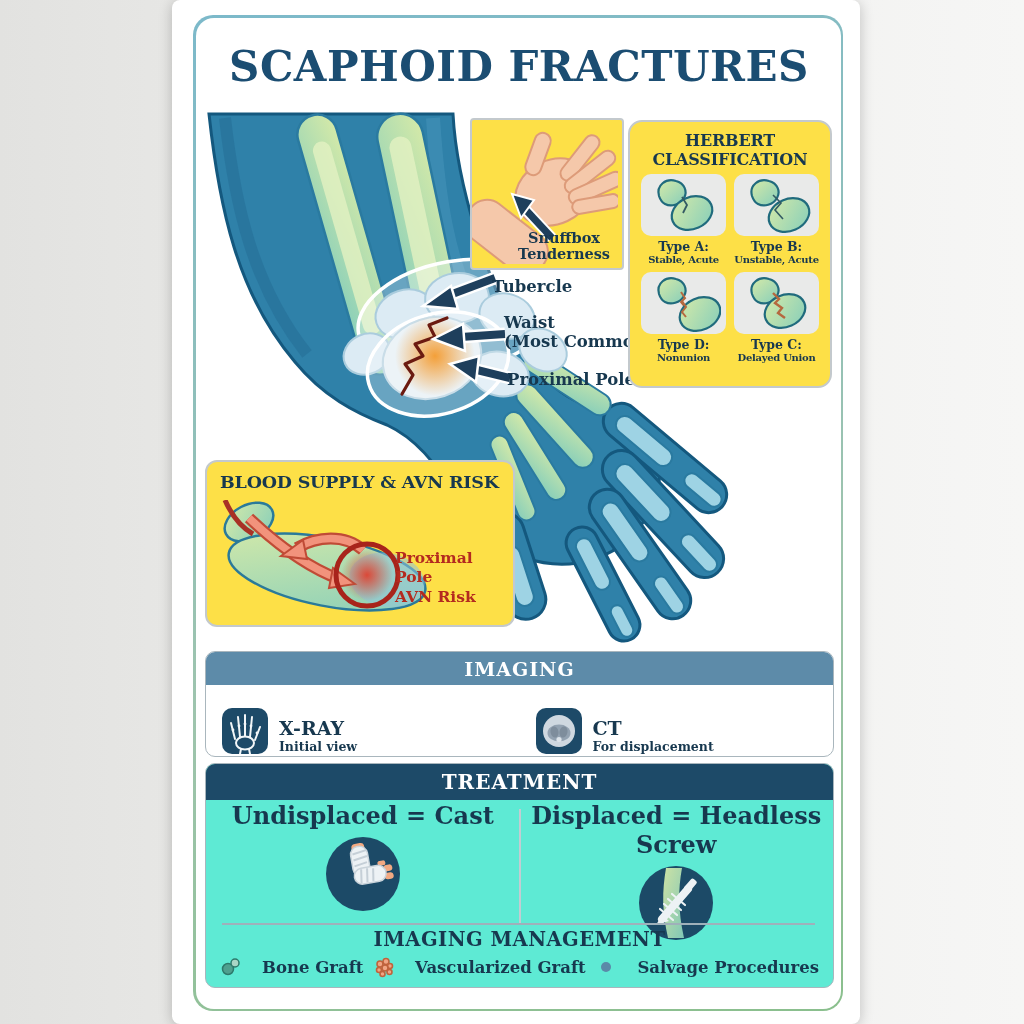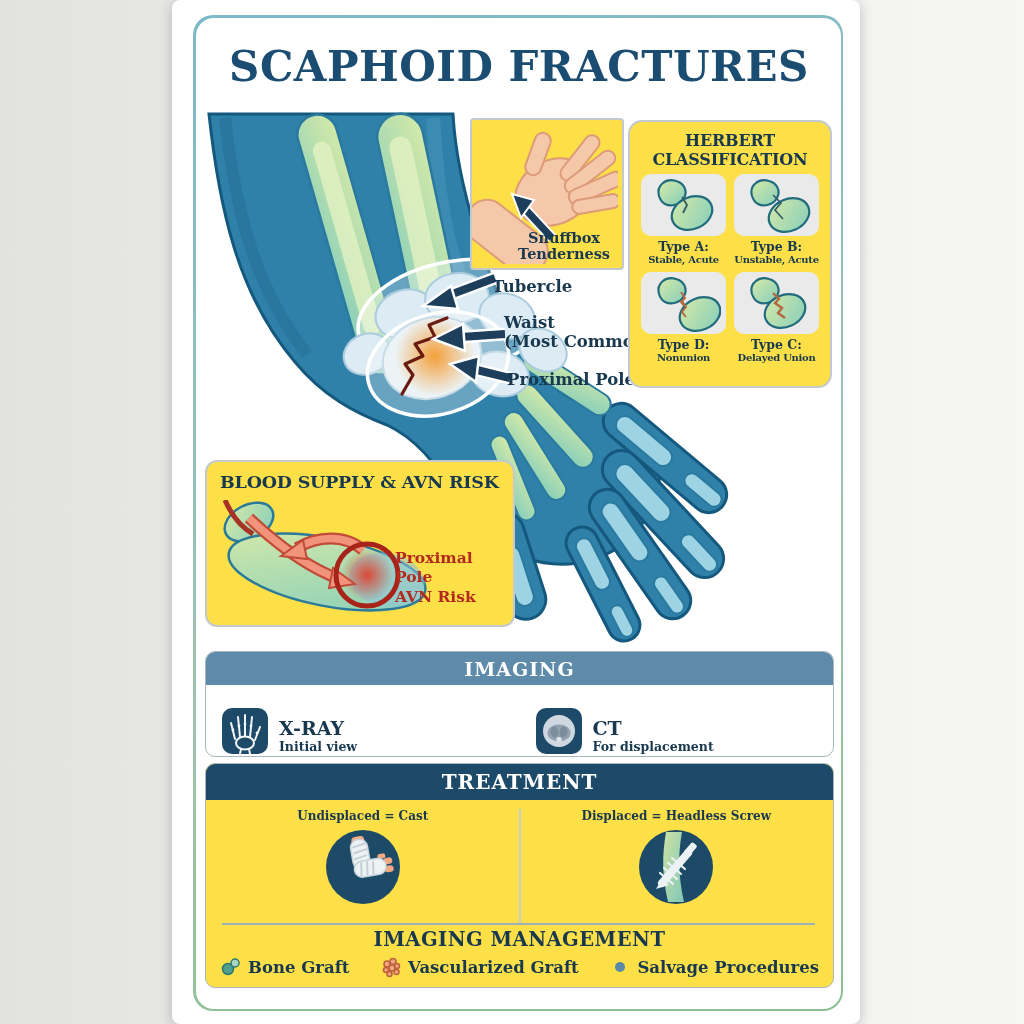--- a/index.html
+++ b/index.html
@@ -57,35 +57,35 @@
   .imaging-header{height:33px;background:var(--steel);display:flex;align-items:center;
     justify-content:center;color:#fff;font-size:19px;font-weight:bold;letter-spacing:1px;}
   .imaging-row{display:flex;height:69px;}
   .imaging-item{flex:1;display:flex;align-items:flex-end;padding-left:16px;}
   .icon-sq{width:46px;height:46px;border-radius:10px;background:var(--navy);
     flex:0 0 46px;margin-right:11px;}
   .im-name{font-size:19px;font-weight:bold;color:var(--navy_text);line-height:1.05;}
   .im-desc{font-size:12.5px;font-weight:bold;color:var(--navy_text);white-space:nowrap;}
 
   
-  .treat-box{left:205px;top:763px;width:627px;height:223px;background:#fde047;
+  .treat-box{left:205px;top:763px;width:627px;height:223px;background:#5eead4;
     border:1.5px solid #a9b6bd;border-radius:10px;overflow:hidden;}
   .treat-header{height:36px;background:var(--navy);display:flex;align-items:center;
     justify-content:center;color:#fff;font-size:20px;font-weight:bold;letter-spacing:1px;}
   .treat-cols{display:flex;}
   .treat-col{flex:1;text-align:center;}
-  .treat-col-title{margin-top:9px;font-size:12px;font-weight:bold;color:var(--navy_text);}
+  .treat-col-title{margin-top:1px;font-size:24px;font-weight:bold;color:var(--navy_text);}
   .treat-circle{margin:7px auto 0;width:74px;height:74px;}
   .v-divider{position:absolute;left:313px;top:45px;width:2px;height:115px;background:#c3ccd2;}
   .h-divider{position:absolute;left:16px;top:159px;width:593px;height:1.5px;background:#9fb0ba;}
   .nonunion-title{position:absolute;left:0;top:164px;width:100%;text-align:center;
     font-size:19.5px;font-weight:bold;color:var(--navy_text);letter-spacing:.5px;}
   .nonunion-row{position:absolute;left:14px;top:192px;width:599px;display:flex;
     justify-content:space-between;align-items:center;}
-  .nu-item{display:flex;align-items:center;gap:6px;font-size:16.5px;font-weight:bold;
+  .nu-item{display:flex;align-items:center;gap:20px;font-size:16.5px;font-weight:bold;
     color:var(--navy_text);white-space:nowrap;}
 
   svg{display:block;}
 </style>
 </head>
 <body>
 
 <div id="canvas">
 
   <svg width="0" height="0" style="position:absolute" aria-hidden="true">

